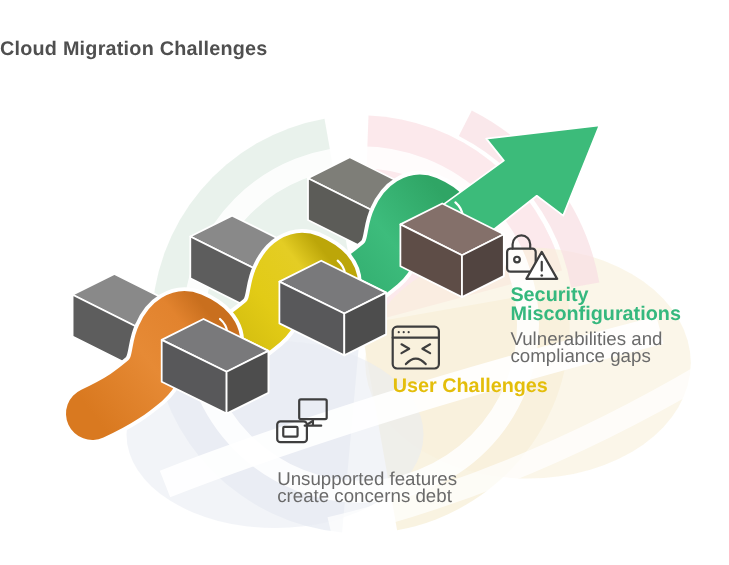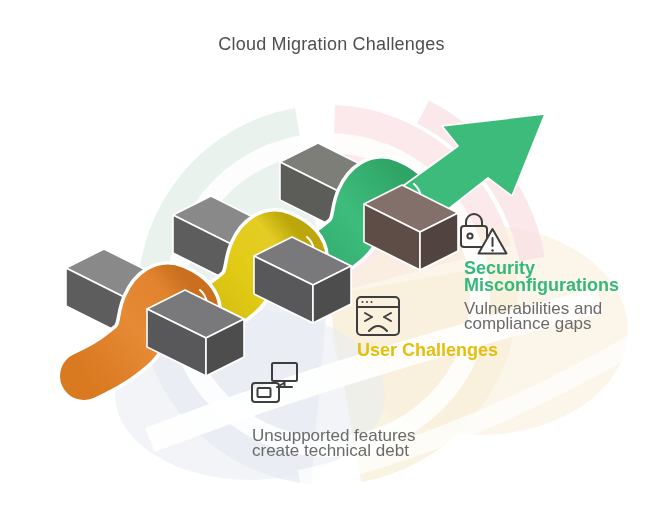--- a/index.html
+++ b/index.html
@@ -1,20 +1,20 @@
 <!DOCTYPE html>
 <html><head>
 <meta charset="utf-8">
 <style>
   html,body{margin:0;padding:0;background:#fff;}
   .canvas{position:relative;width:663px;height:514px;background:#fff;overflow:hidden;
           font-family:"Liberation Sans",sans-serif;}
   .diagram-svg{position:absolute;left:0;top:0;}
-  .page-title{position:absolute;left:0;right:0;top:34px;text-align:center;
-              font-size:18px;font-weight:400;color:#4F4F4F;letter-spacing:.2px;}
+  .page-title{position:absolute;left:0;right:0;top:34px;
+              font-size:18px;font-weight:700;color:#4F4F4F;letter-spacing:.2px;}
   .sec-title{position:absolute;font-weight:700;font-size:18px;line-height:17px;}
   .sec-desc{position:absolute;font-size:17px;line-height:15px;color:#6A6A6A;}
   .t-security{left:464px;top:260px;width:140px;}
   .d-security{left:464px;top:301px;width:172px;}
   .t-resistance{left:357px;top:342px;width:150px;}
   .d-resistance{left:357px;top:364px;width:160px;}
   .t-legacy{left:252px;top:406px;width:175px;}
   .d-legacy{left:252px;top:428px;width:165px;}
 </style>
 </head>
@@ -142,14 +142,14 @@
     </g>
   </svg>
 
   <div class="page-title" style="color: rgb(79, 79, 79);">Cloud Migration Challenges</div>
 
   <div class="sec-title t-security" style="color: rgb(53, 184, 126);">Security Misconfigurations</div>
   <div class="sec-desc d-security">Vulnerabilities and compliance gaps</div>
 
   <div class="sec-title t-resistance" style="color: rgb(228, 190, 11);">User Challenges</div>
 
-  <div class="sec-desc d-legacy">Unsupported features create technical debt</div>
+  <div class="sec-desc d-legacy">Unsupported features create concerns debt</div>
 </div>
 
 </body></html>

